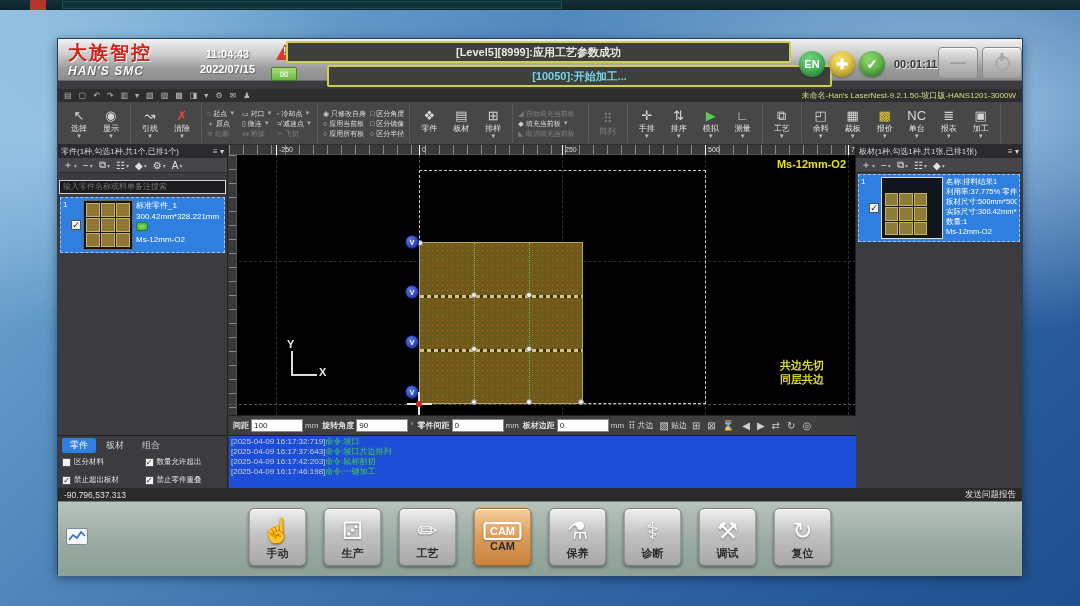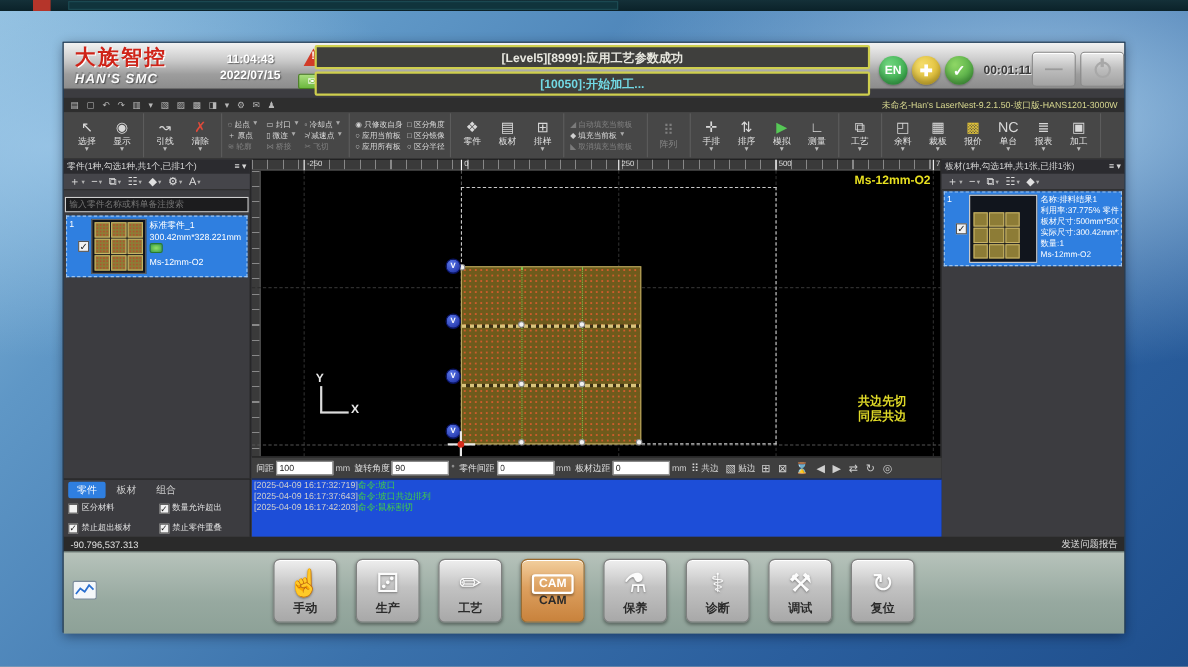--- a/index.html
+++ b/index.html
@@ -34,21 +34,21 @@
     border-left:9px solid transparent; border-right:9px solid transparent; border-bottom:16px solid #d23b28; }
   .warn-tri::after { content:"!"; position:absolute; left:-2px; top:2px; color:#fff; font-size:10px; font-weight:bold; }
   .mail { position:absolute; left:213px; top:28px; width:26px; height:14px;
     background:linear-gradient(#aade7e,#6cb83e); border:1px solid #48811f; border-radius:2px;
     color:#fff; font-size:10px; text-align:center; line-height:13px; }
   .msgbox { position:absolute; left:228px; width:505px; height:22px;
     background:#3f3f3d; border:2px solid #cfcf4e; border-radius:2px;
     display:flex; align-items:center; justify-content:center;
     font-size:11px; font-weight:bold; }
   .msg1 { top:2px; color:#e8e8e0; }
-  .msg2 { top:26px; color:#72d8e4; }
+  .msg2 { top:26px; color:#72d8e4;margin-left:41px; }
   .tb-circle { position:absolute; top:12px; width:26px; height:26px; border-radius:50%;
     display:flex; align-items:center; justify-content:center;
     color:#fff; font-weight:bold; font-size:11px; box-shadow:inset 0 -4px 6px rgba(0,0,0,.25), 0 1px 2px rgba(0,0,0,.3); }
   .c-en { left:741px; background:radial-gradient(circle at 35% 30%,#6fd47f,#2aa43e); }
   .c-move { left:771px; background:radial-gradient(circle at 35% 30%,#f4dc6a,#d9b322); font-size:14px; }
   .c-ok { left:801px; background:radial-gradient(circle at 35% 30%,#8fd665,#3a9e3a); font-size:14px; }
   .timer { position:absolute; left:836px; top:19px; font-size:11px; font-weight:bold; color:#3a3a3a;
     text-shadow:1px 1px 0 #e8e8e8; }
   .winbtn { position:absolute; top:8px; width:40px; height:32px; border-radius:4px;
     background:linear-gradient(#ececec,#bdbdbd 50%,#a2a2a2); border:1px solid #8a8a8a;
@@ -153,21 +153,21 @@
   .axis-ind .hx { position:absolute; left:20px; top:34px; width:26px; height:0; border-top:2px solid #dcdcdc; }
   .axis-ind .xl { position:absolute; left:48px; top:26px; font-size:11px; font-weight:bold; }
   .mat-label { position:absolute; right:10px; top:13px; color:#e8e020; font-size:11px; font-weight:bold; }
   .annot { position:absolute; right:32px; top:213px; color:#e0da28; font-size:11px; font-weight:bold;
     text-align:left; line-height:14px; }
 
   
   .parambar { position:absolute; left:171px; top:270px; width:627px; height:20px; background:#3f3f3f;
     border-top:1px solid #222; display:flex; align-items:center; gap:4px; padding:0 4px; }
   .pfield { display:flex; align-items:center; gap:2px; }
-  .pfield .pl { font-size:8px; color:#e0e0e0; white-space:nowrap; }
+  .pfield .pl { font-size:8px; color:#e0e0e0; white-space:nowrap;font-weight:bold; }
   .pfield input { width:52px; height:13px; font-size:8px; border:1px solid #888; background:#fff; color:#222;
     padding:0 2px; font-family:"Liberation Sans",sans-serif; }
   .pfield .pu { font-size:8px; color:#cfcfcf; }
   .picon { display:flex; align-items:center; gap:2px; color:#d8d8d8; font-size:10px; }
   .picon .il { font-size:8px; }
   .pmisc { color:#cfcfcf; font-size:10px; padding:0 1px; }
 
   
   .logarea { position:absolute; left:171px; top:290px; width:627px; height:53px; background:#1d4ed8;
     border-top:1px solid #1e1e1e; padding:1px 2px; overflow:hidden; }
@@ -716,20 +716,23 @@
 
       <div class="logline">
           <span class="ts">[2025-04-09 16:17:32:719]</span><span class="cmd">命令:坡口</span>
         </div>
           <div class="logline">
           <span class="ts">[2025-04-09 16:17:37:643]</span><span class="cmd">命令:坡口共边排列</span>
         </div>
           <div class="logline">
           <span class="ts">[2025-04-09 16:17:42:203]</span><span class="cmd">命令:鼠标割切</span>
         </div>
+          <div class="logline">
+          <span class="ts">[2025-04-09 16:17:46:198]</span><span class="cmd">命令:一键加工</span>
+        </div>
         </div>
 
       <div class="blpanel">
         <div class="bl-tabs">
 
         <span class="bl-tab active">零件</span>
             <span class="bl-tab">板材</span>
             <span class="bl-tab">组合</span>
           </div>
         <div class="bl-checks">

